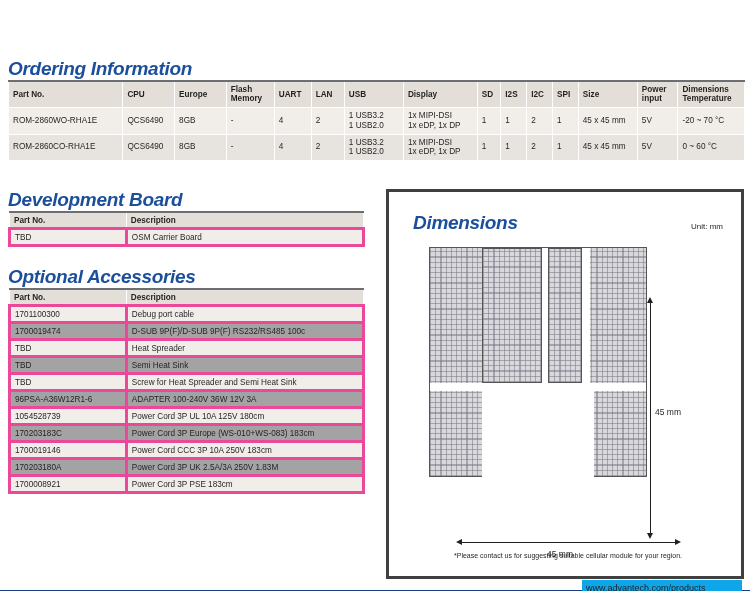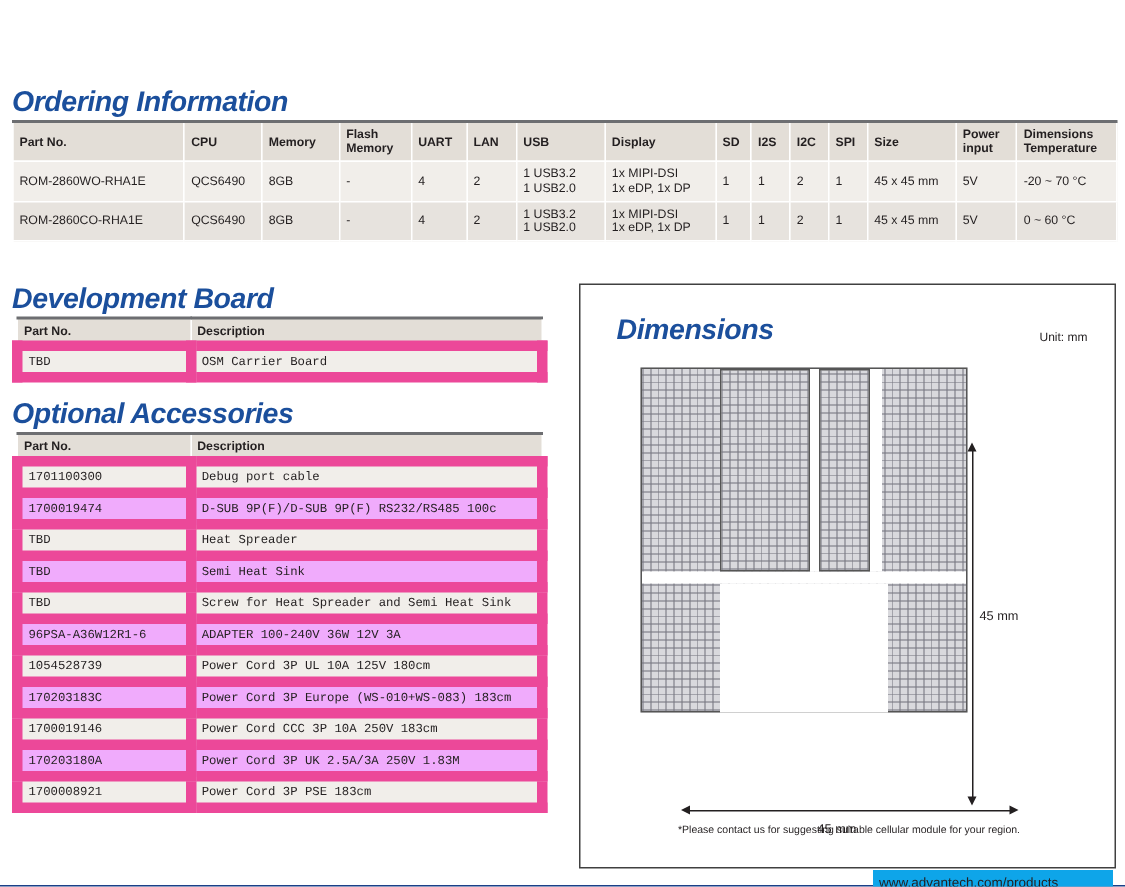--- a/index.html
+++ b/index.html
@@ -94,43 +94,42 @@
   table.two-col th {
     background: #e3ded7;
     border: 1px solid #ffffff;
     text-align: left;
     padding: 2.5px 4px;
     font-weight: bold;
     color: #231f20;
   }
   table.two-col td {
     background: #f1eeea;
-    border: 7px solid #ec4899;
+    border: 3px solid #ec4899;
     padding: 2.5px 4px;
     color: #231f20;
-    font-family: Liberation Mono, monospace;
-  }
-  table.two-col tr.alt td { background: #f0abfc; }
+  }
+  table.two-col tr.alt td { background: #a3a3a3; }
   .col-partno { width: 33%; }
   
   .accessories-wrap {
     position: absolute;
     left: 8px;
     top: 222px;
     width: 357px;
   }
   .accessories-title { margin-bottom: 6px; }
   
   .dimensions-panel {
     position: absolute;
     left: 386px;
     top: 145px;
     width: 358px;
     height: 390px;
-    border: 1px solid #404040;
+    border: 3px solid #404040;
     background: #ffffff;
     box-sizing: border-box;
   }
   .dimensions-title {
     position: absolute;
     left: 24px;
     top: 20px;
     font-size: 19px;
   }
   .unit-label {
@@ -278,21 +277,21 @@
 
 <div class="page">
 
   <div class="ordering-wrap">
     <h2 class="section-title ordering-title">Ordering Information</h2>
     <table class="grid ordering-table">
       <thead>
         <tr>
           <th style="width:15.5%">Part No.</th>
           <th style="width:7%">CPU</th>
-          <th style="width:7%">Memory</th>
+          <th style="width:7%">Europe</th>
           <th style="width:6.5%">Flash Memory</th>
           <th style="width:5%">UART</th>
           <th style="width:4.5%">LAN</th>
           <th style="width:8%">USB</th>
           <th style="width:10%">Display</th>
           <th style="width:3.2%">SD</th>
           <th style="width:3.5%">I2S</th>
           <th style="width:3.5%">I2C</th>
           <th style="width:3.5%">SPI</th>
           <th style="width:8%">Size</th>

